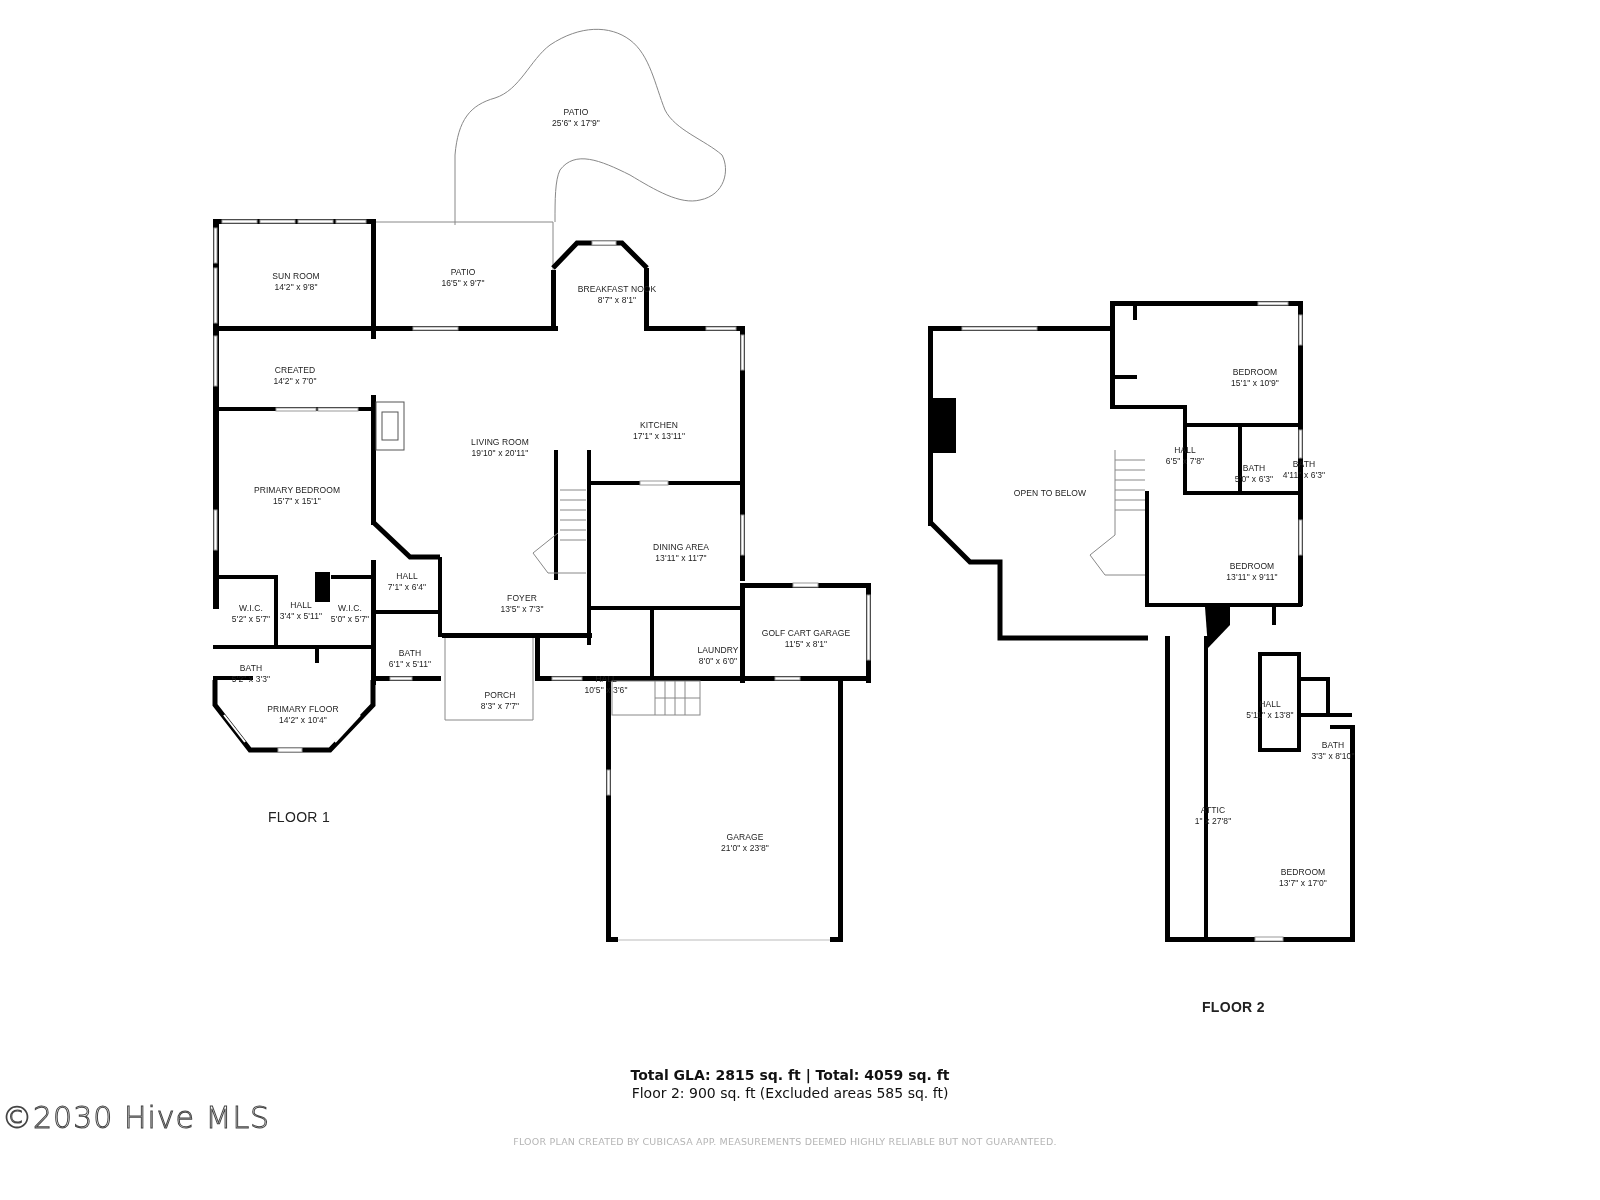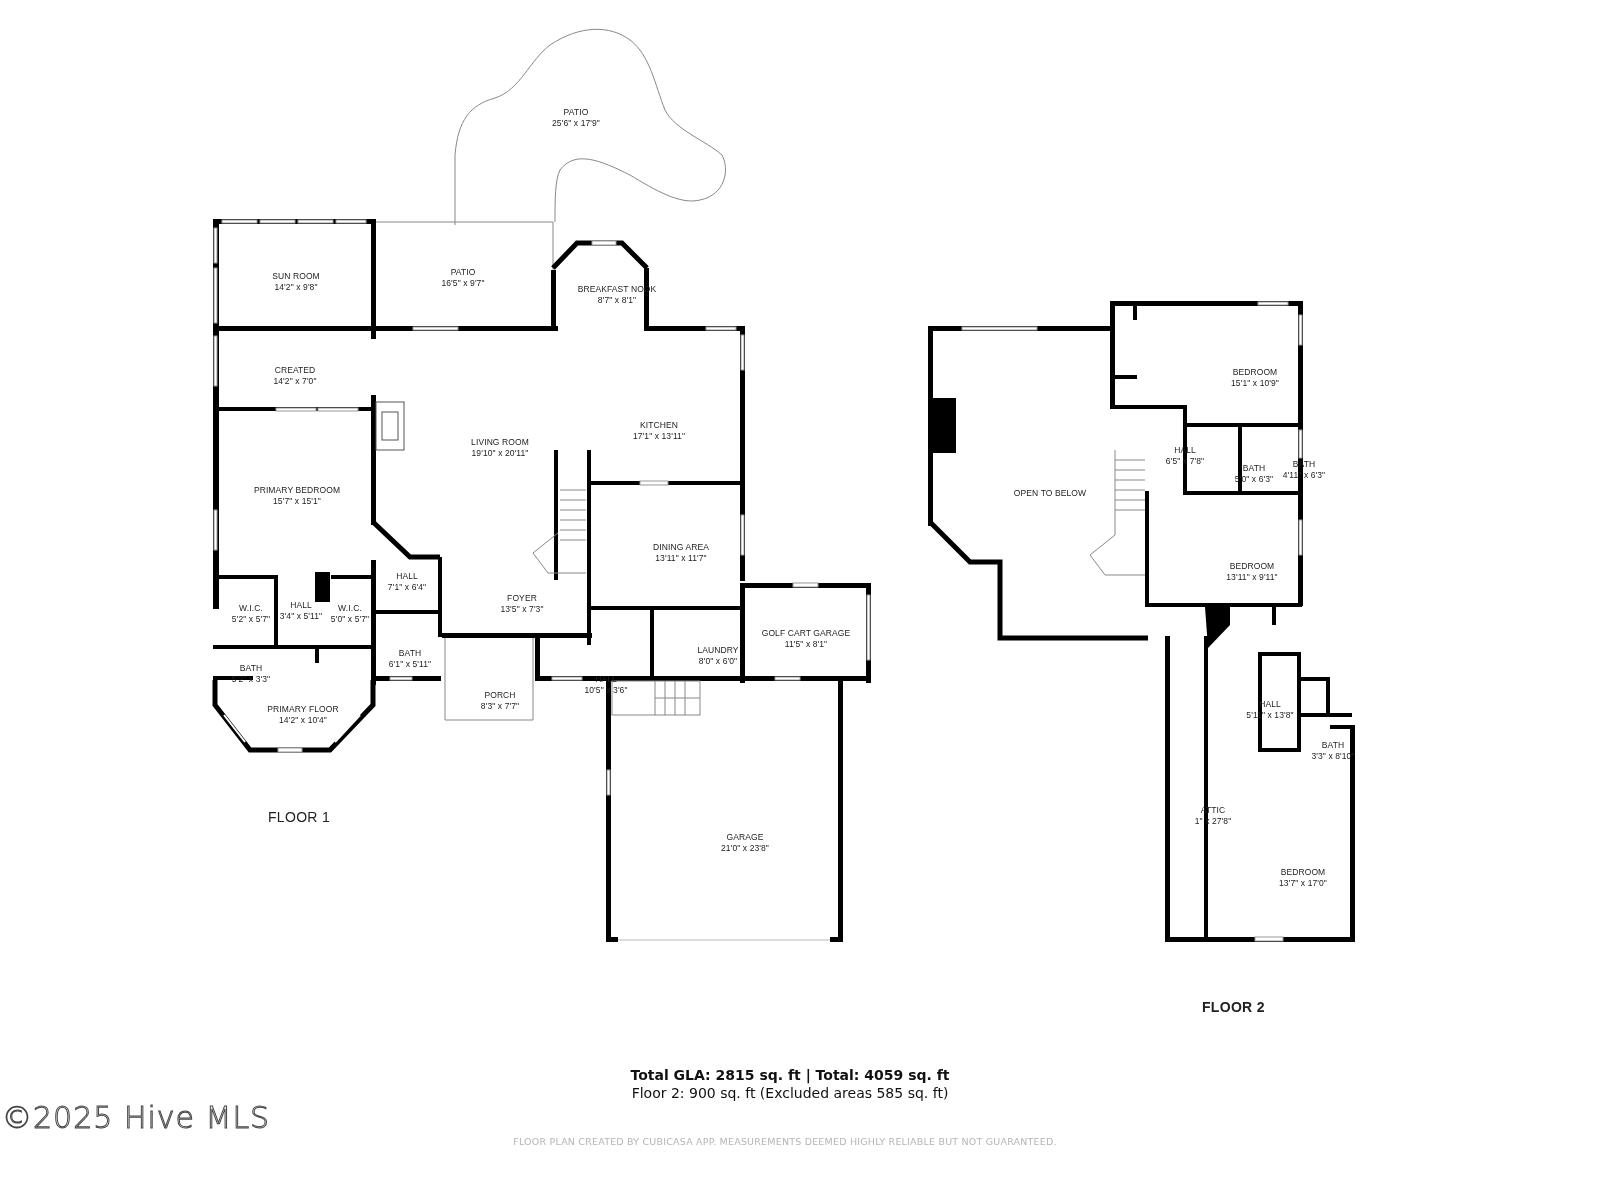--- a/index.html
+++ b/index.html
@@ -303,14 +303,14 @@
 <div class="room-label" style="left:1303px;top:867px;">
   <span class="n">BEDROOM</span>
   <span class="d">13'7" x 17'0"</span>
 </div>
 <div class="floor-label" style="left:1202px;top:999px;font-weight:bold;">FLOOR 2</div>
 
 <div class="summary">
   <span class="total">Total GLA: 2815 sq. ft | Total: 4059 sq. ft</span>
   <span class="line">Floor 2: 900 sq. ft (Excluded areas 585 sq. ft)</span>
 </div>
-<div class="watermark">©2025 Hive MLS</div>
+<div class="watermark">©2030 Hive MLS</div>
 <div class="disclaimer">FLOOR PLAN CREATED BY CUBICASA APP. MEASUREMENTS DEEMED HIGHLY RELIABLE BUT NOT GUARANTEED.</div>
 
 </body></html>

